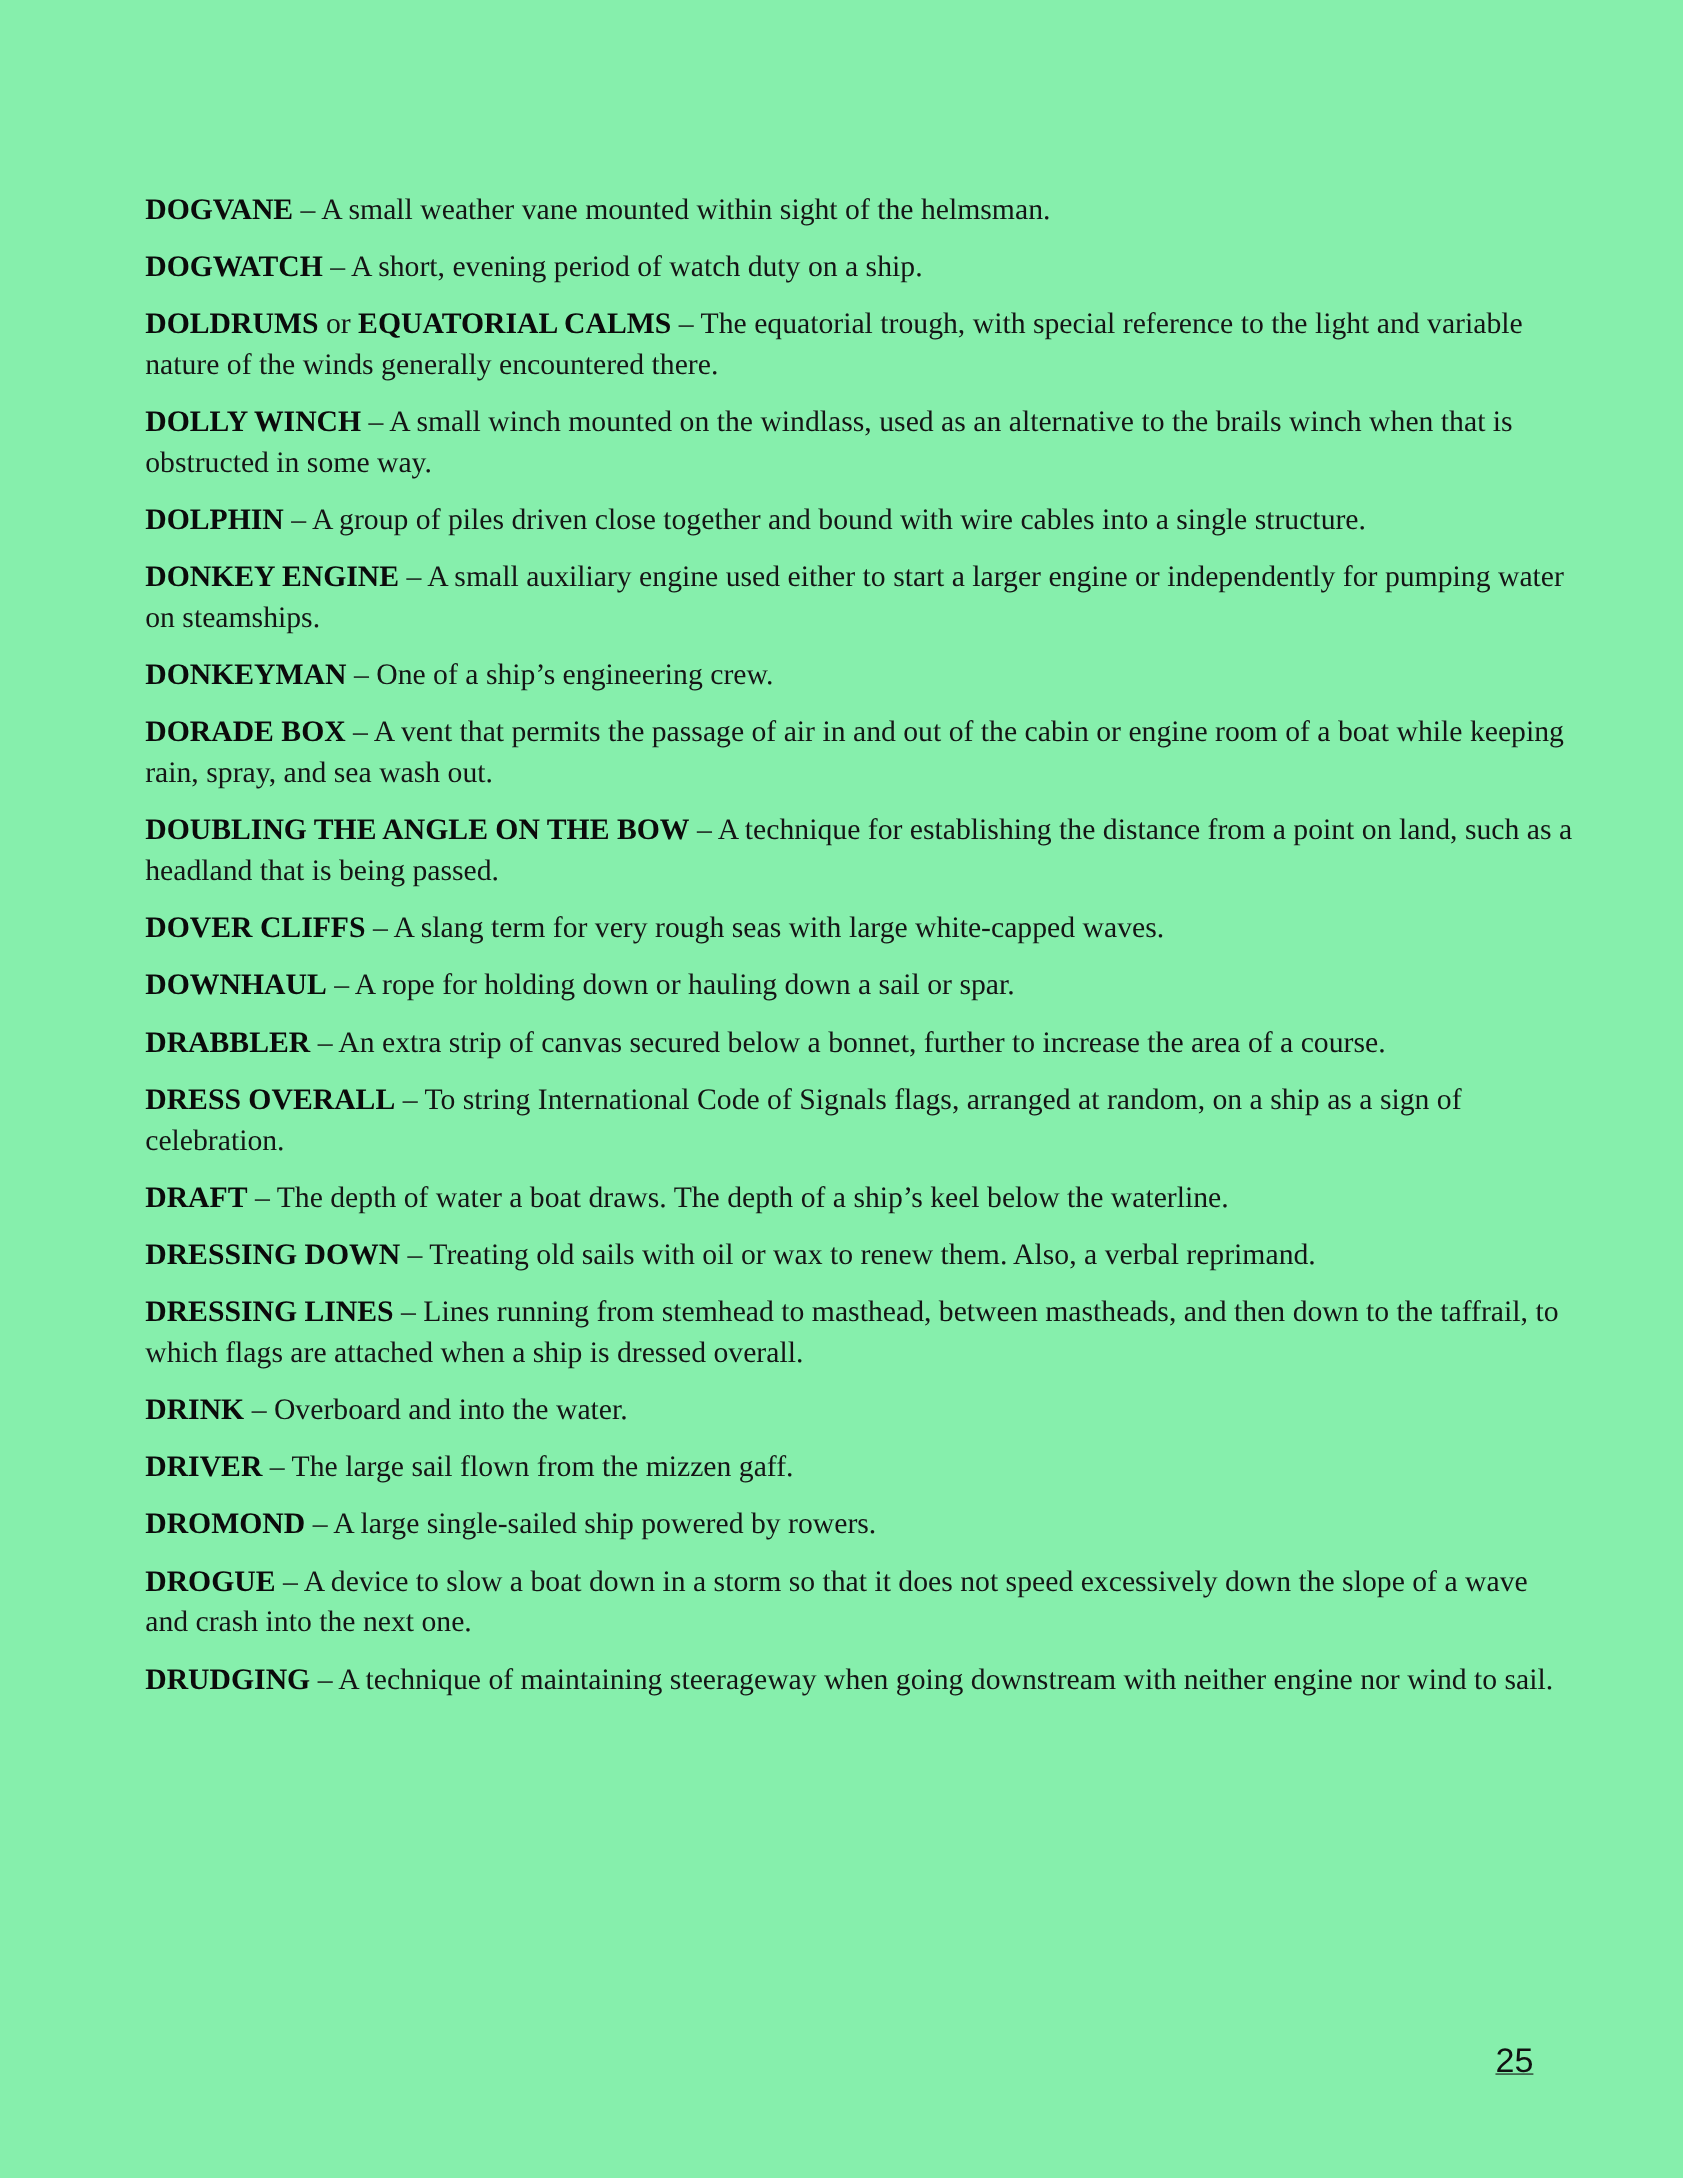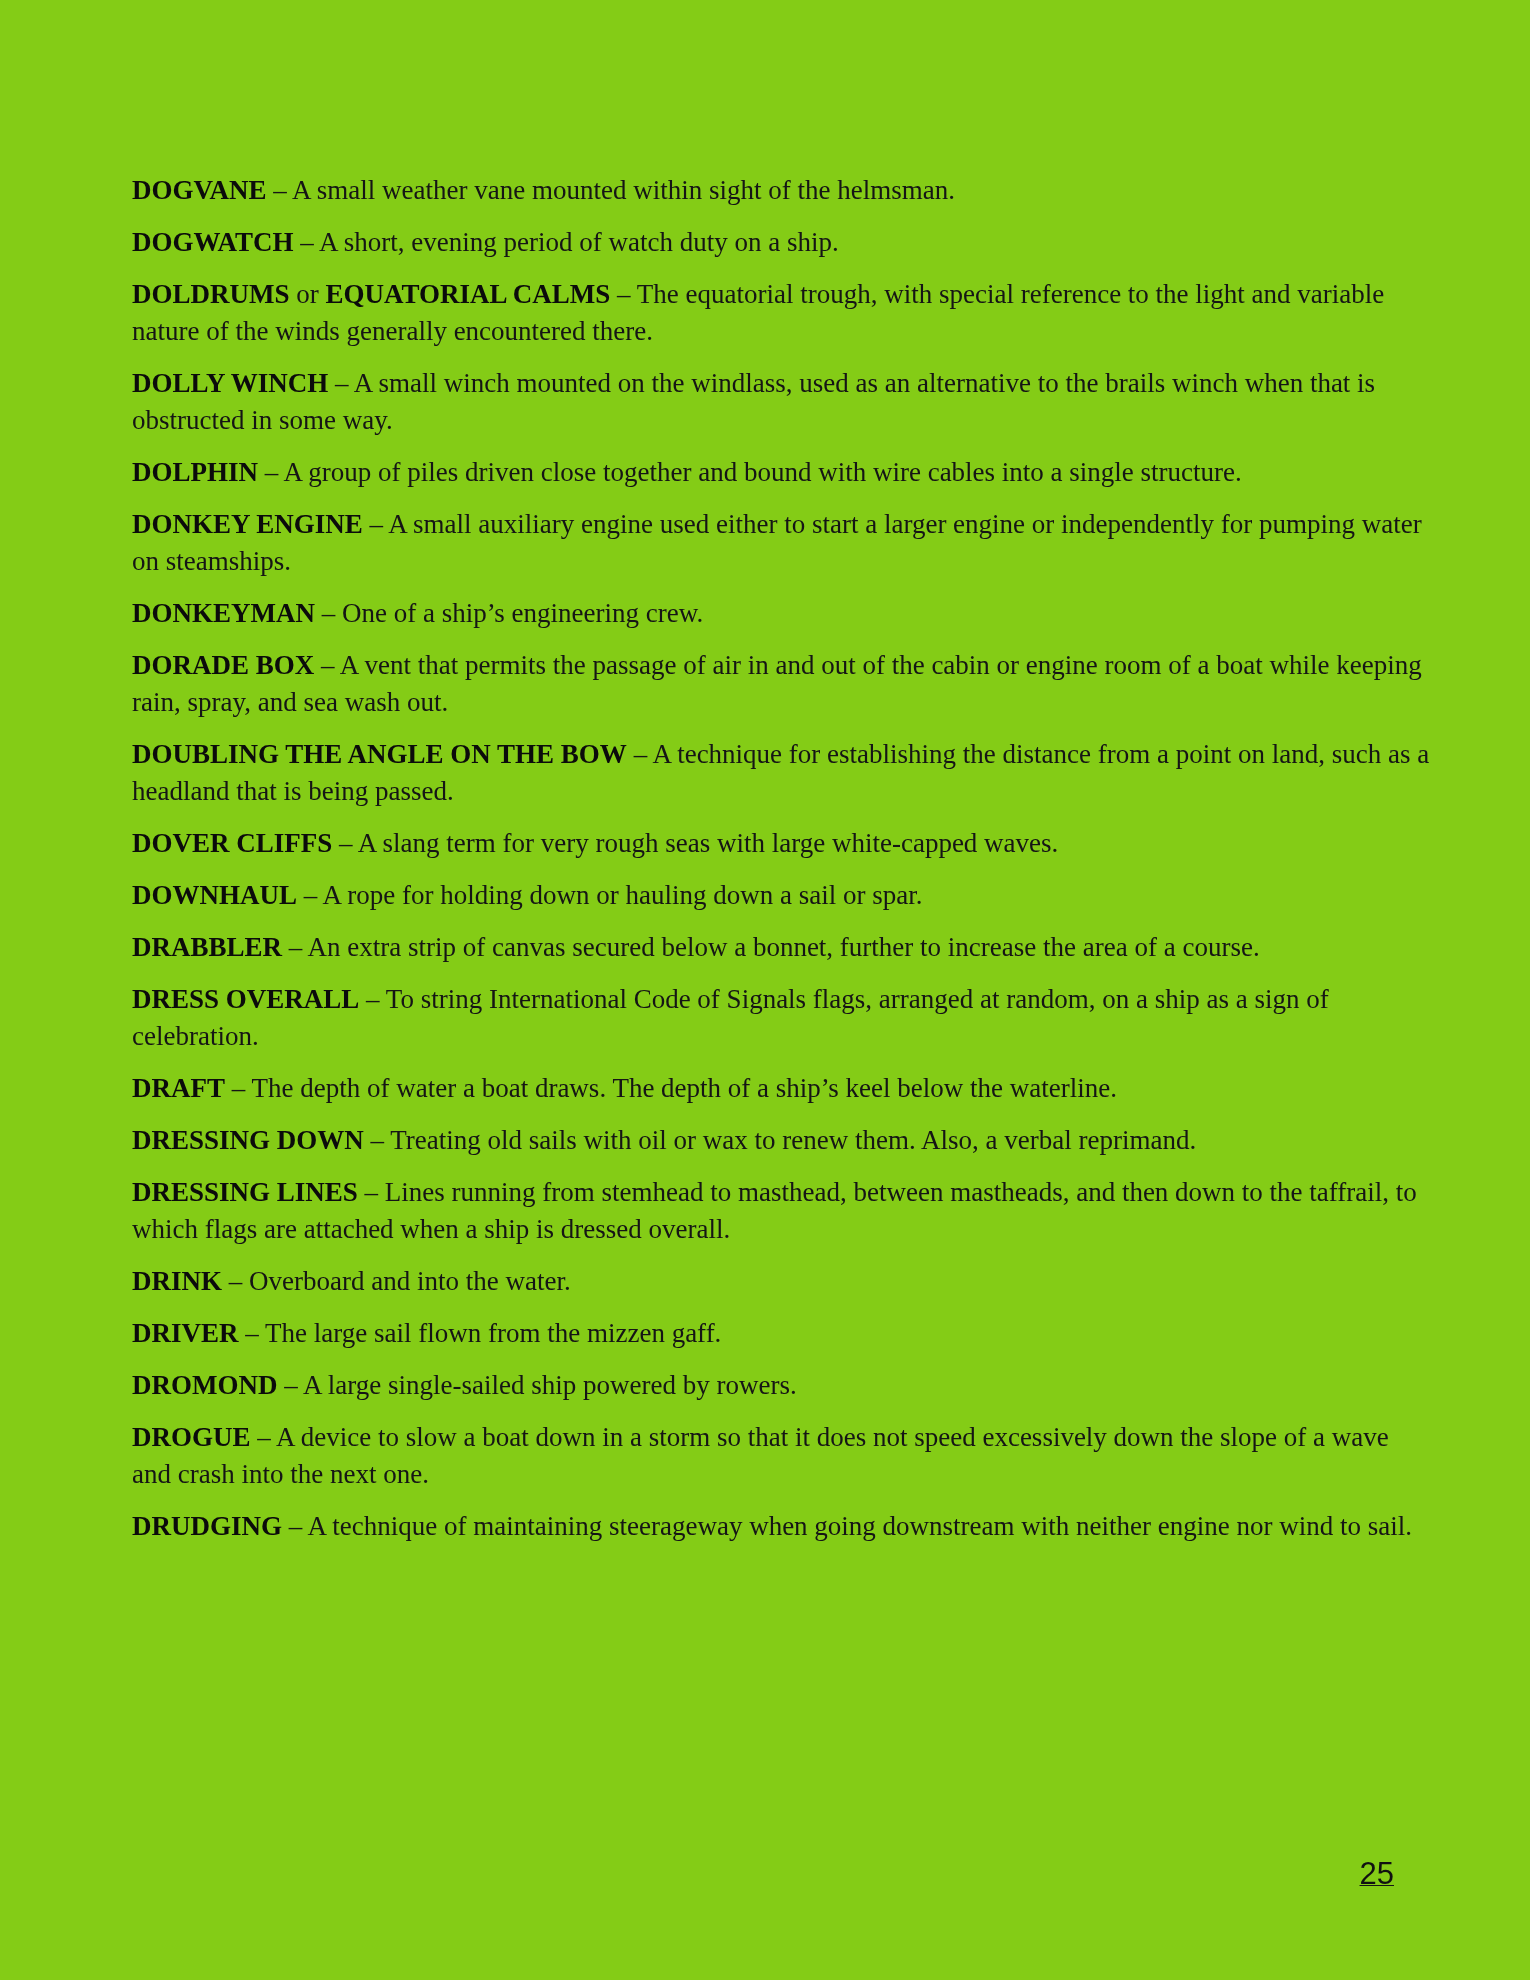--- a/index.html
+++ b/index.html
@@ -4,21 +4,21 @@
 <style>
   html, body {
     margin: 0;
     padding: 0;
     background: #ffffff;
   }
   .page {
     position: relative;
     width: 1530px;
     height: 1980px;
-    background: #84cc16;
+    background: #86efac;
     overflow: hidden;
     font-family: "Liberation Serif", "DejaVu Serif", serif;
     color: #151515;
   }
   .content {
     position: absolute;
     left: 132px;
     top: 172px;
     width: 1300px;
   }

